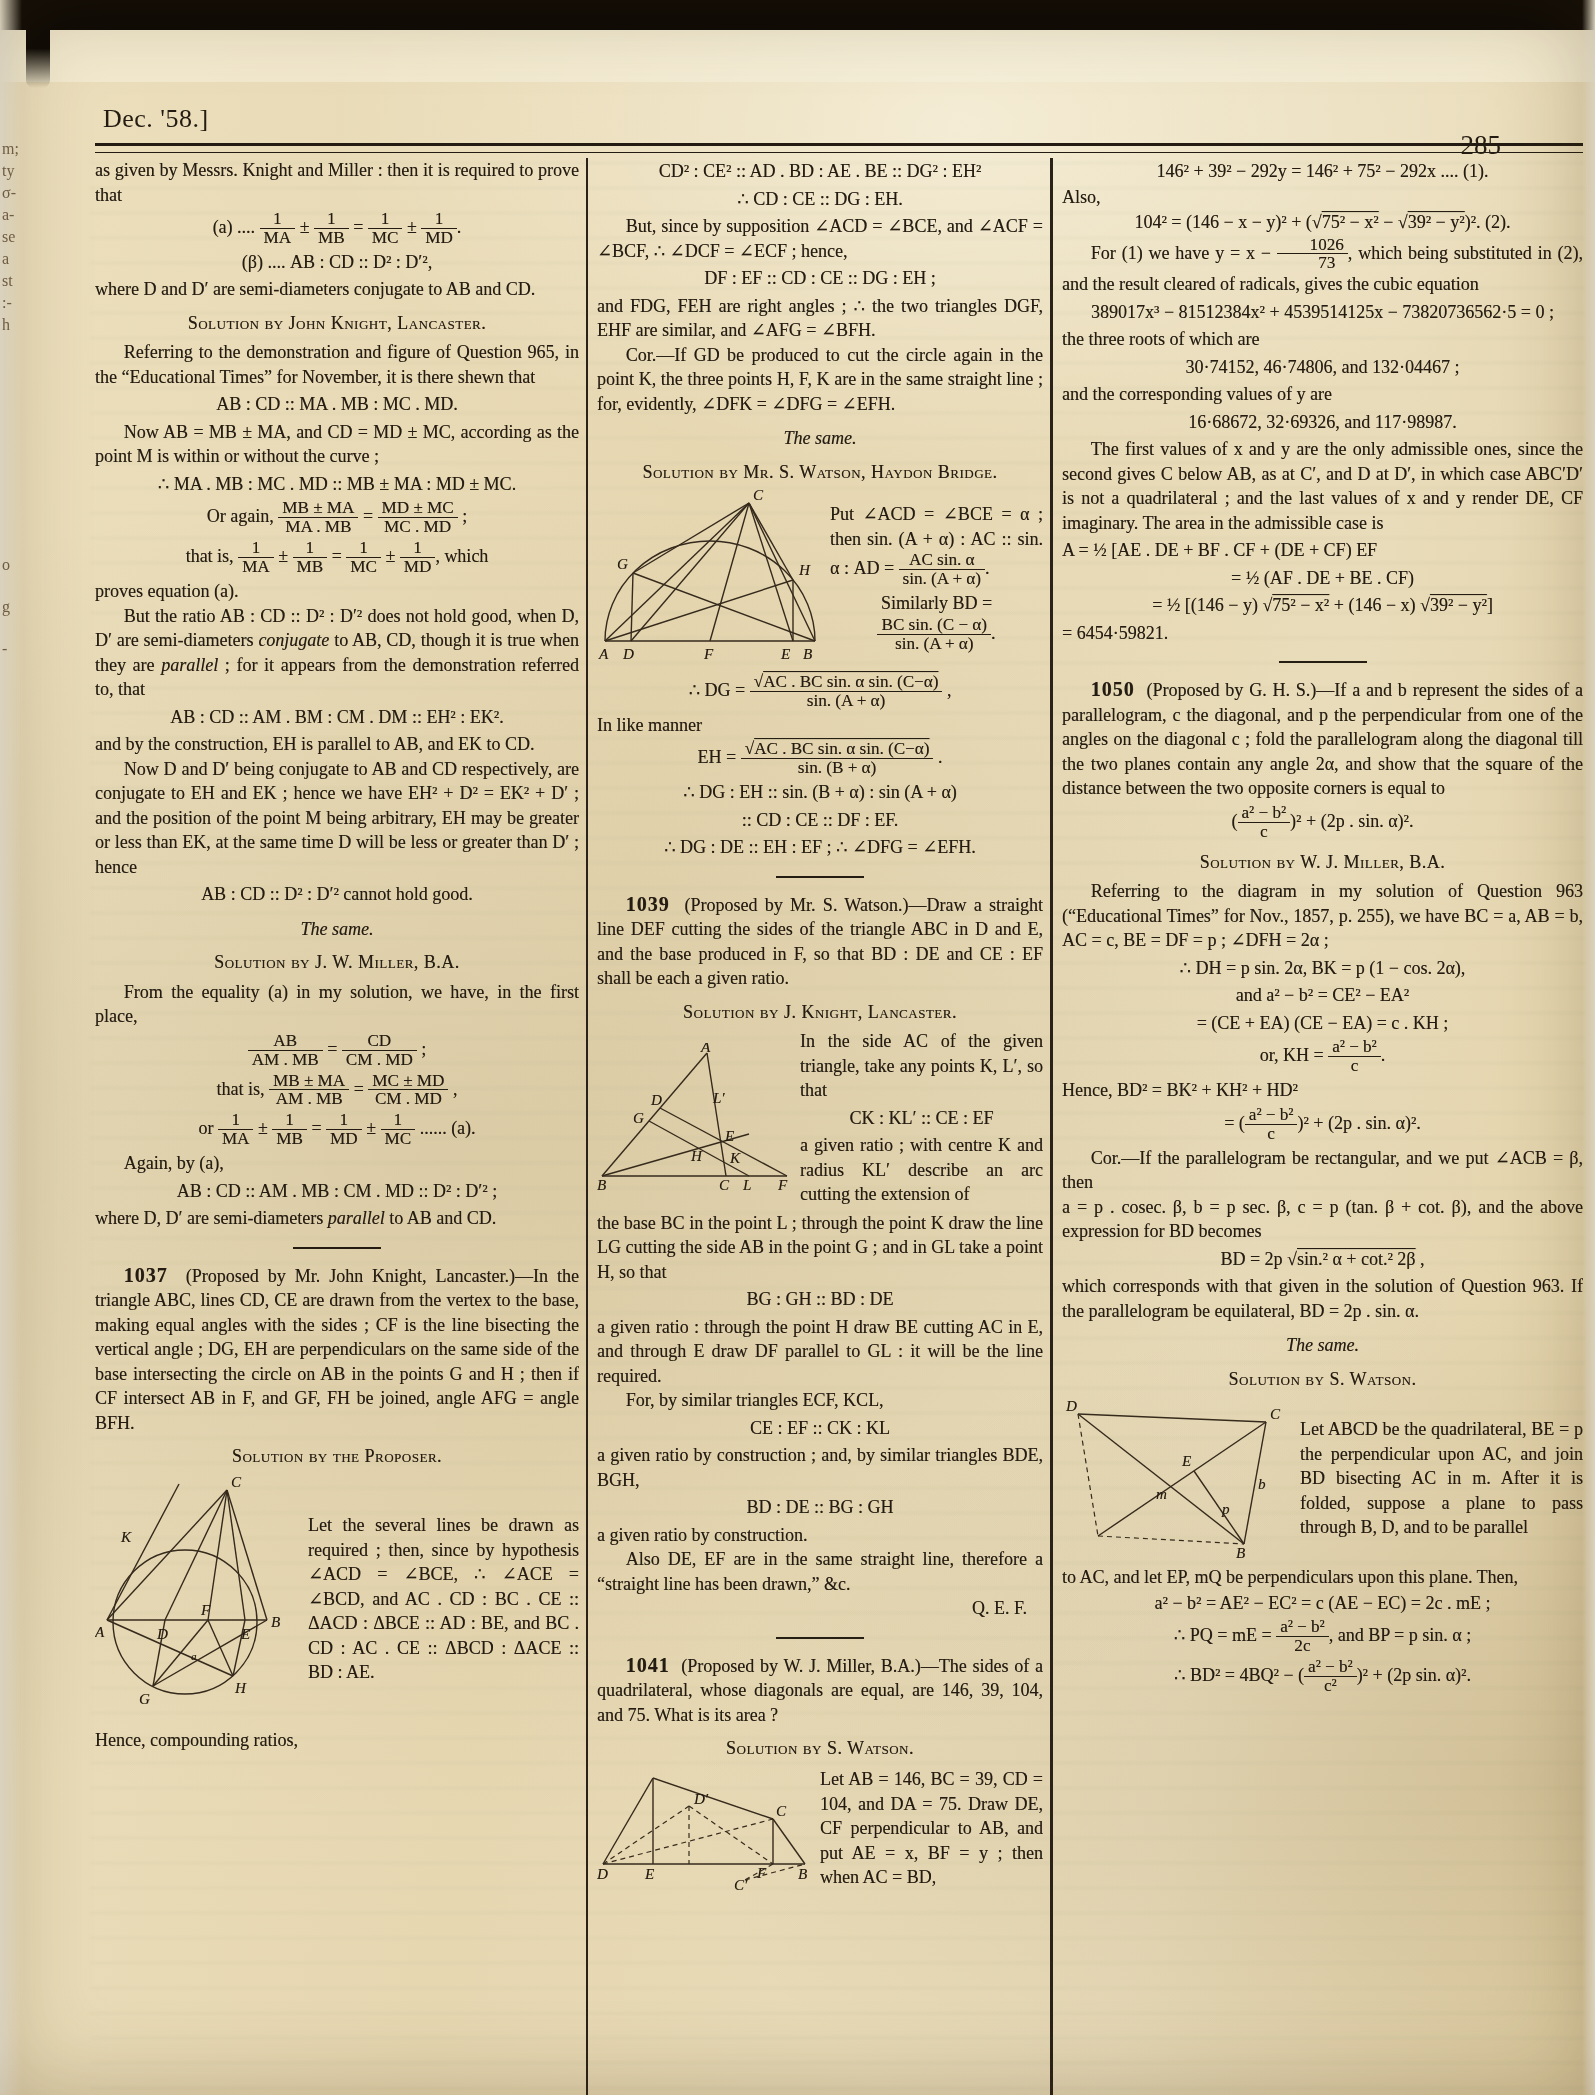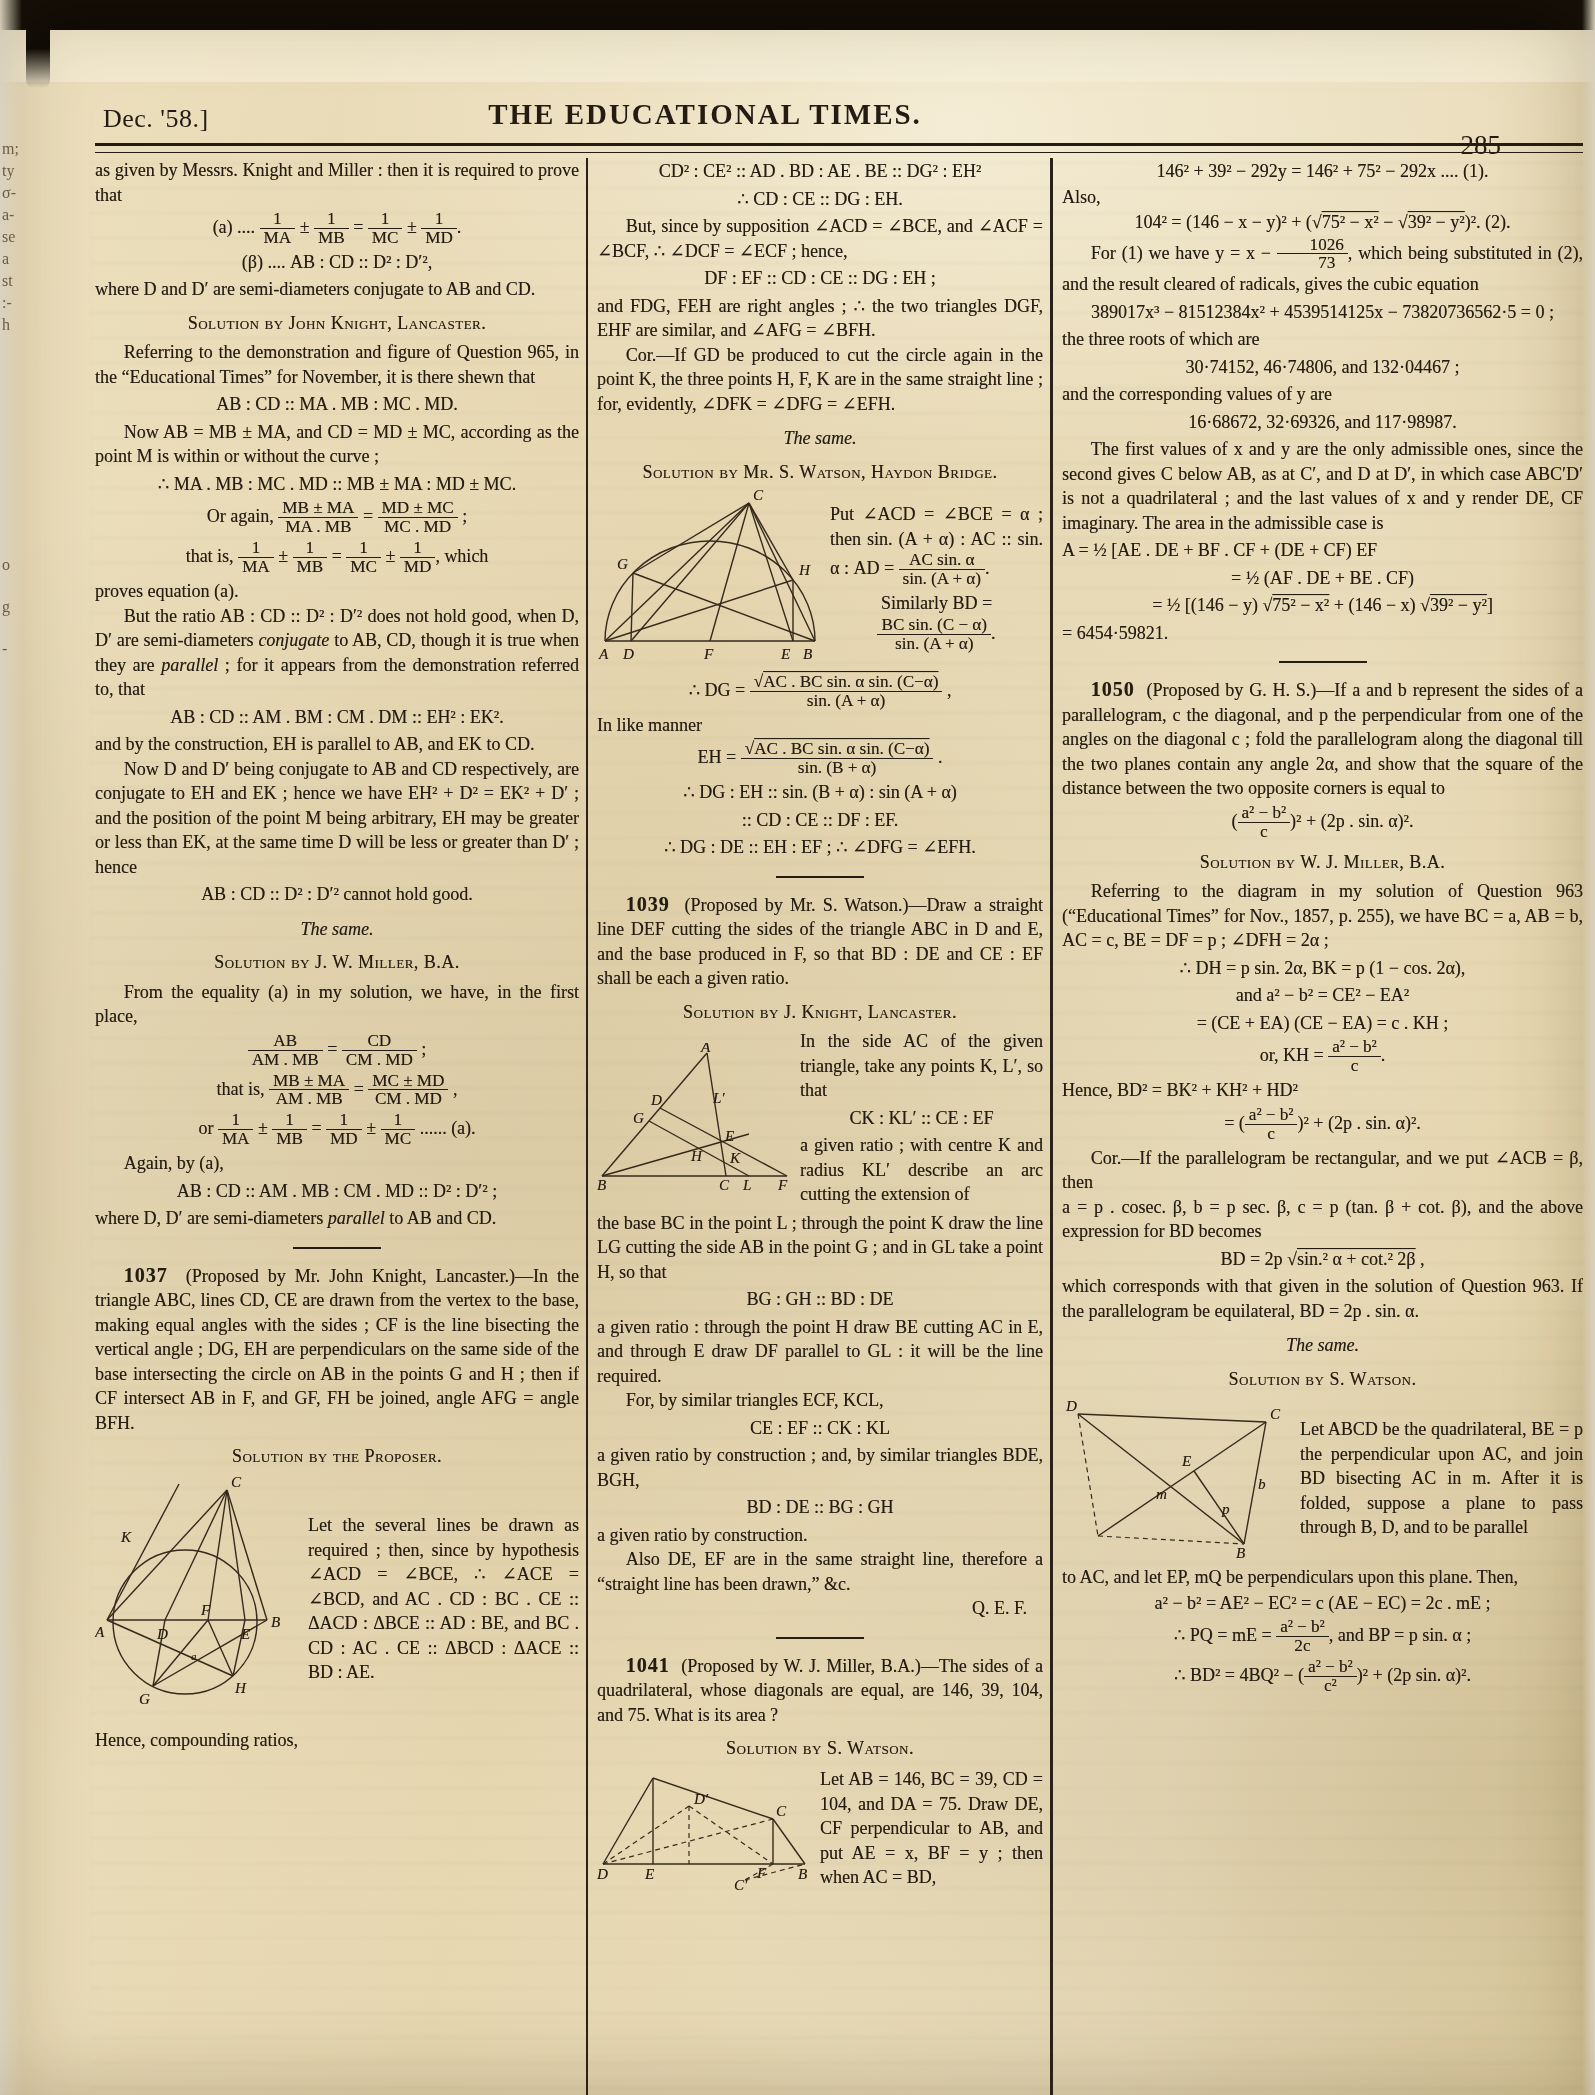--- a/index.html
+++ b/index.html
@@ -82,21 +82,20 @@
     <div class="edge-frag" style="top: 294px;">:-</div>
     <div class="edge-frag" style="top: 316px;">h</div>
     <div class="edge-frag" style="top: 556px;">o</div>
     <div class="edge-frag" style="top: 598px;">g</div>
     <div class="edge-frag" style="top: 640px;">-</div>
   </div>
 <div class="right-edge"></div>
 
 <div class="header">
   <div class="date">Dec. '58.]</div>
-  <div class="title">THE EDUCATIONAL TIMES.</div>
   <div class="pagenum">285</div>
 </div>
 <div class="double-rule"></div>
 
 <div class="columns">
   <div class="col col1">
       <p class="para noind">as given by Messrs. Knight and Miller : then it is required to prove that</p>
       <div class="eq">(a) .... <span class="frac"><span class="fn">1</span><span class="fd">MA</span></span> ± <span class="frac"><span class="fn">1</span><span class="fd">MB</span></span> = <span class="frac"><span class="fn">1</span><span class="fd">MC</span></span> ± <span class="frac"><span class="fn">1</span><span class="fd">MD</span></span>.</div>
       <div class="eq">(β) .... AB : CD :: D² : D′²,</div>
       <p class="para noind">where D and D′ are semi-diameters conjugate to AB and CD.</p>

